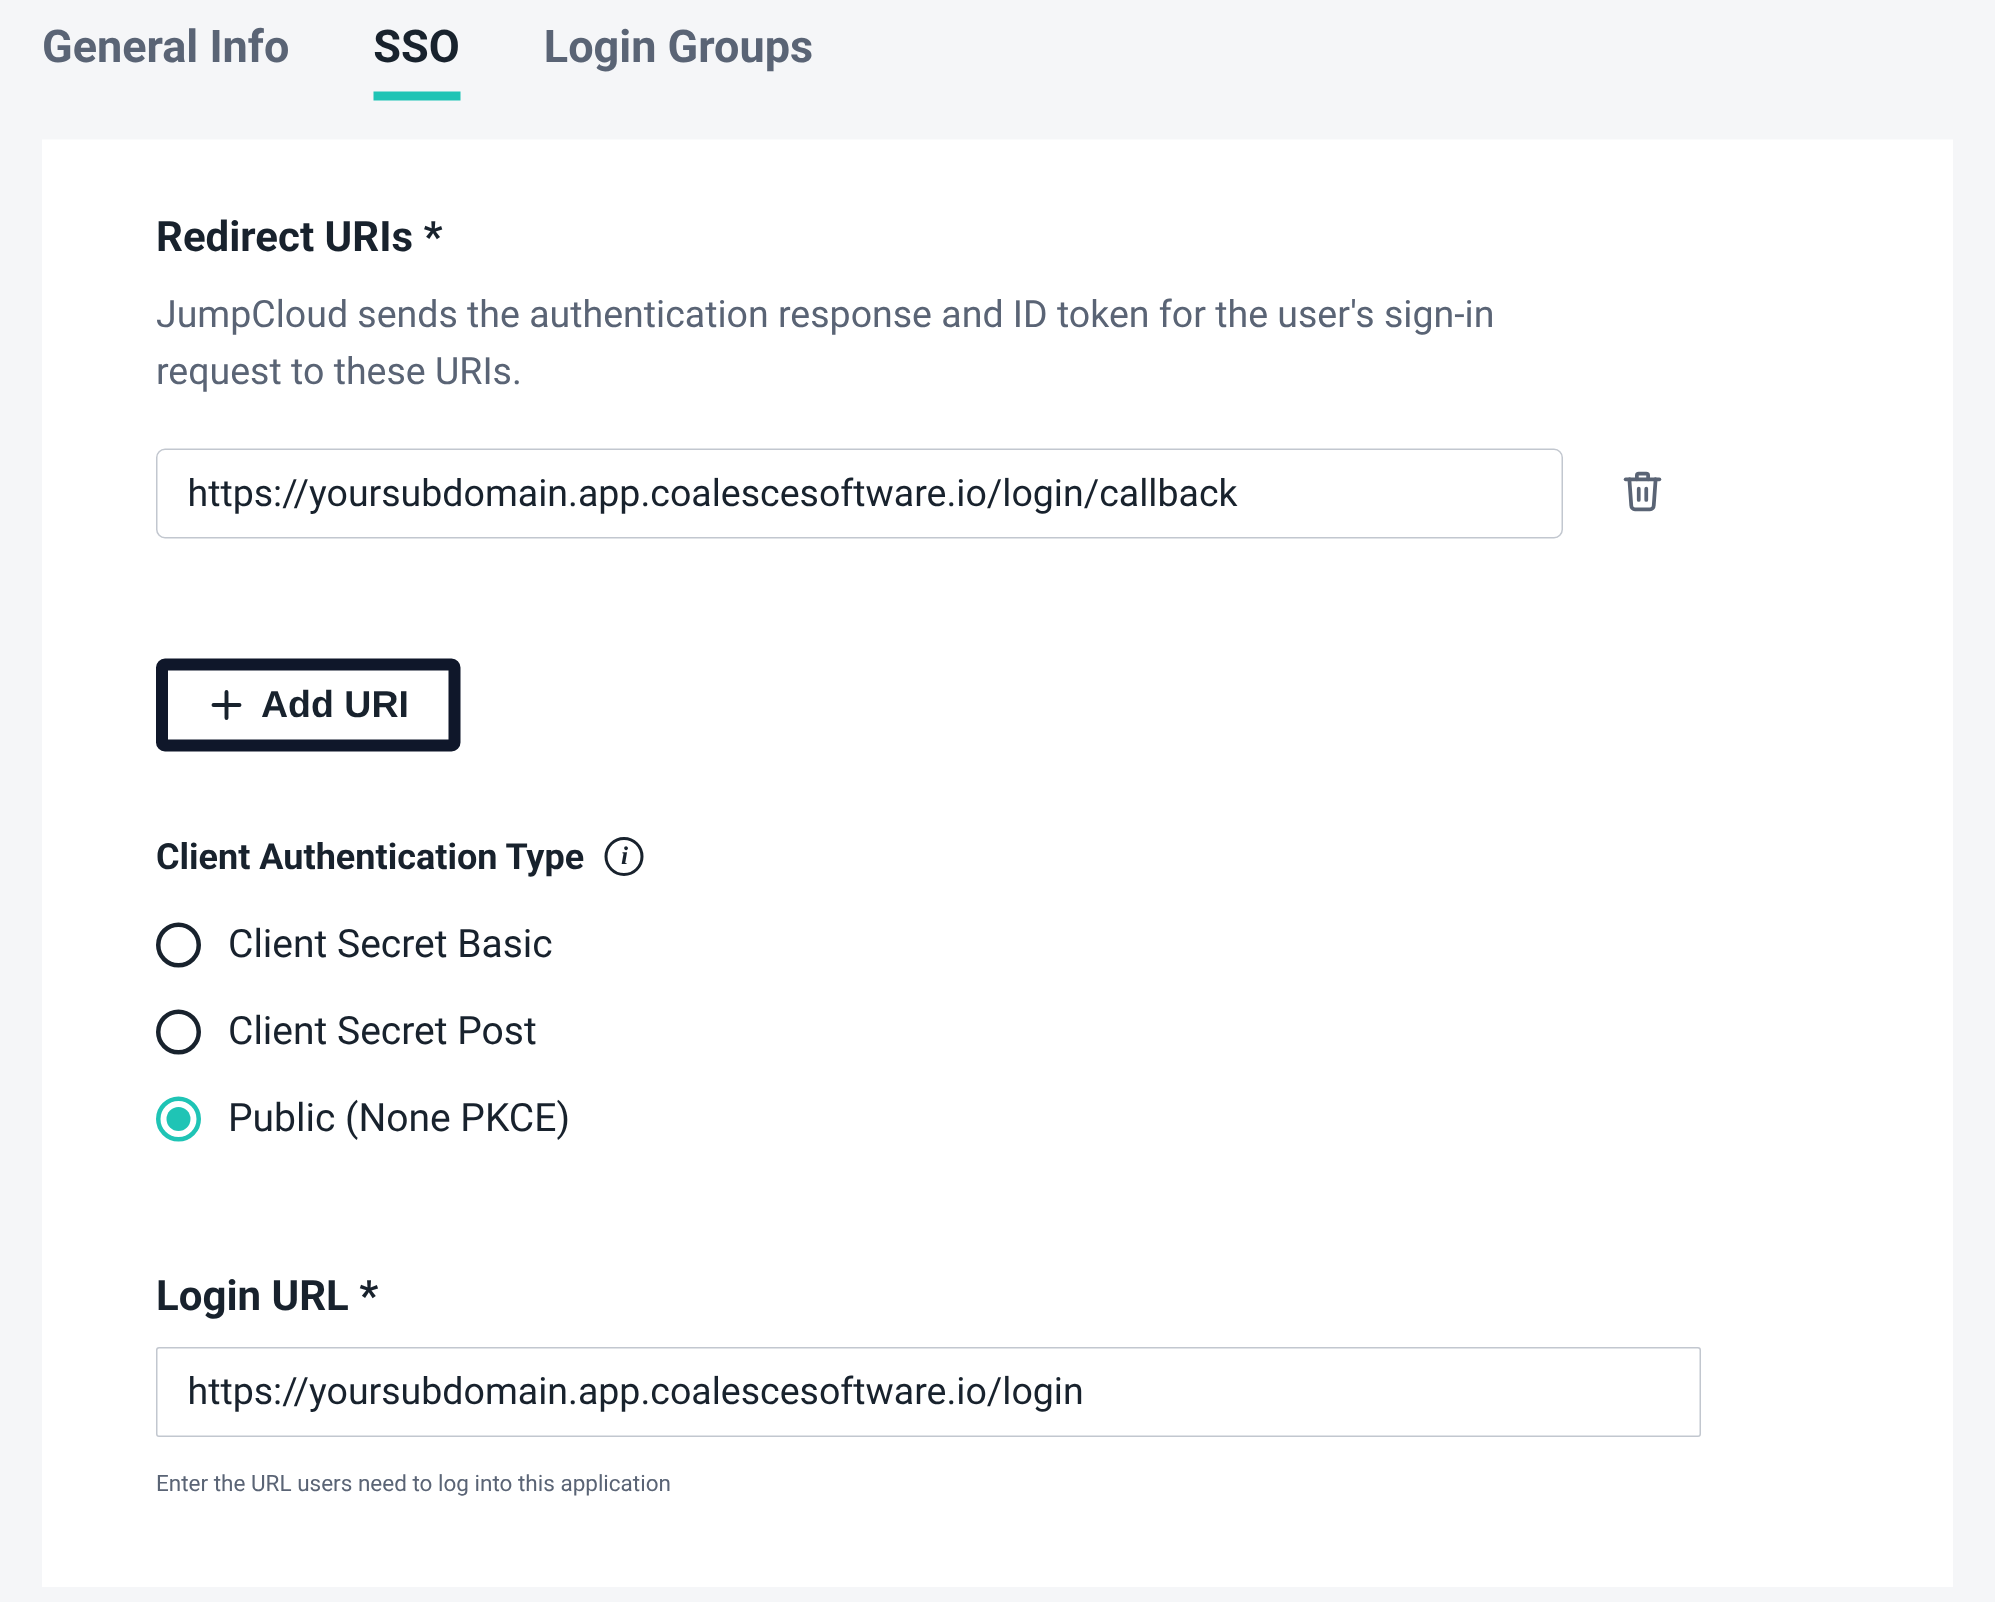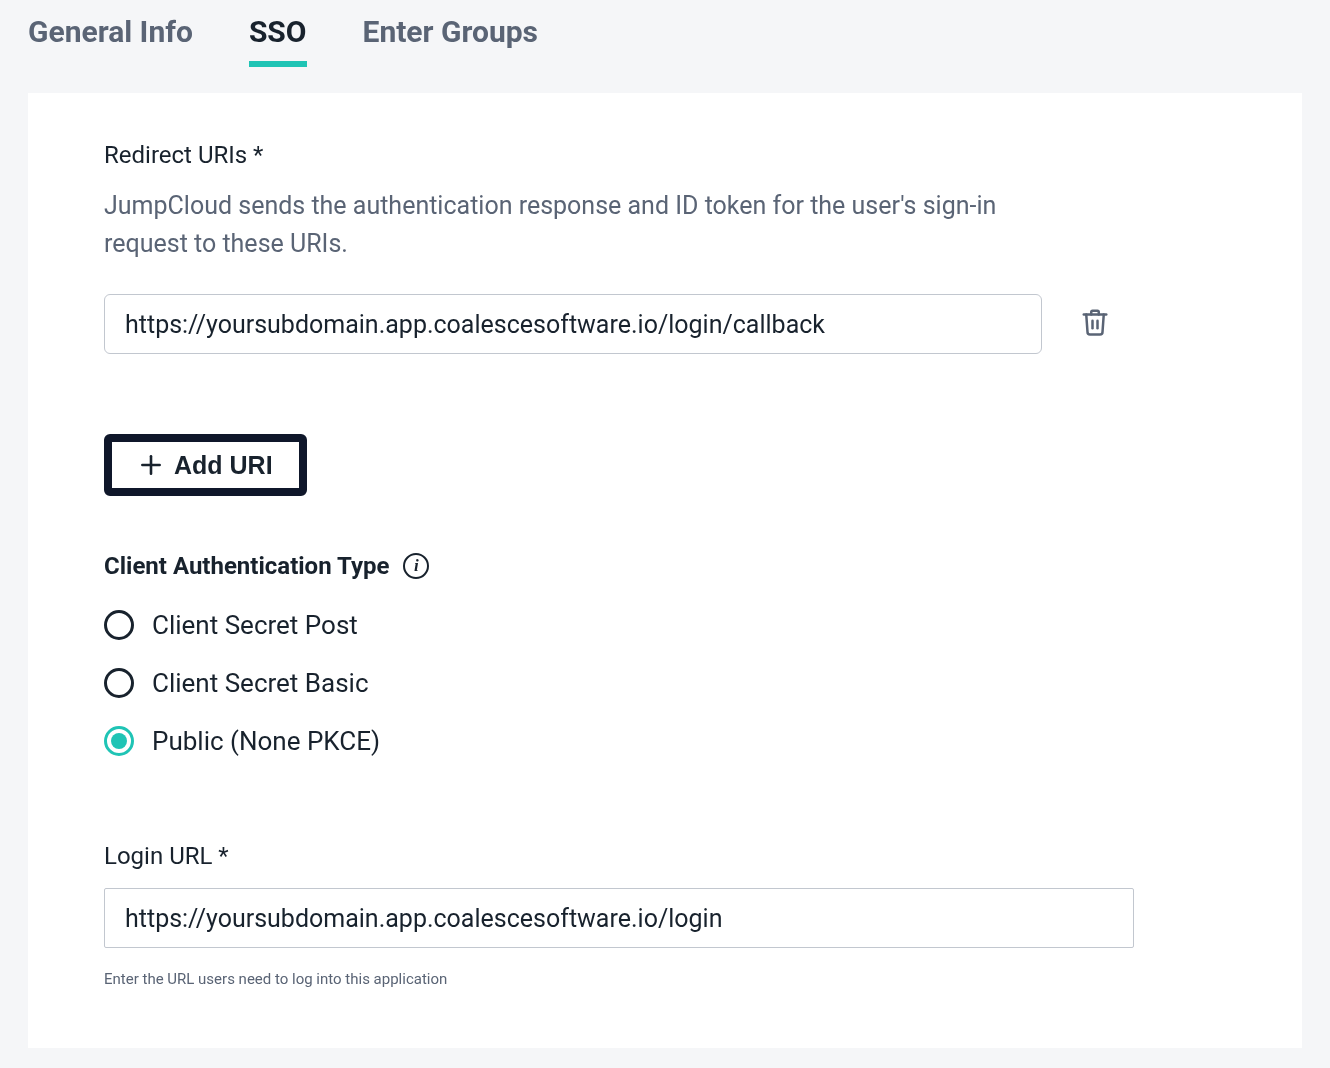--- a/index.html
+++ b/index.html
@@ -36,22 +36,22 @@
       height: 6px;
       background: #1fc4b5;
     }
     .panel {
       margin: 26px 28px 0 28px;
       background: #ffffff;
       padding: 48px 76px 60px 76px;
       min-height: 940px;
     }
     .field-label {
-      font-size: 24px;
-      font-weight: 400;
+      font-size: 28px;
+      font-weight: 700;
       color: #18222d;
       margin-bottom: 18px;
       display: flex;
       align-items: center;
       gap: 18px;
     }
     .field-help {
       font-size: 25px;
       color: #5a6475;
       line-height: 1.5;
@@ -169,21 +169,21 @@
       font-size: 15px;
       color: #5a6475;
     }
   </style>
 </head>
 <body>
 
 <div class="tabs">
   <div class="tab">General Info</div>
   <div class="tab active">SSO</div>
-  <div class="tab">Enter Groups</div>
+  <div class="tab">Login Groups</div>
 </div>
 
 <div class="panel">
 
   
   <div class="field-label">Redirect URIs *</div>
   <div class="field-help">JumpCloud sends the authentication response and ID token for the user's sign-in request to these URIs.</div>
   <div class="input-row">
     <input type="text" class="text-input" value="https://yoursubdomain.app.coalescesoftware.io/login/callback" style="">
     <span class="trash-icon">
@@ -207,25 +207,25 @@
 
   
   <div class="section-label">
     <span>Client Authentication Type</span>
     <span class="info-icon">i</span>
   </div>
 
   <div class="radio-group">
     <div class="radio-item">
       <span class="radio-circle"></span>
-      <span class="radio-label">Client Secret Post</span>
+      <span class="radio-label">Client Secret Basic</span>
     </div>
     <div class="radio-item">
       <span class="radio-circle"></span>
-      <span class="radio-label">Client Secret Basic</span>
+      <span class="radio-label">Client Secret Post</span>
     </div>
     <div class="radio-item">
       <span class="radio-circle checked"></span>
       <span class="radio-label">Public (None PKCE)</span>
     </div>
   </div>
 
   
   <div class="field-label">Login URL *</div>
   <input type="text" class="login-input" value="https://yoursubdomain.app.coalescesoftware.io/login" style="">

